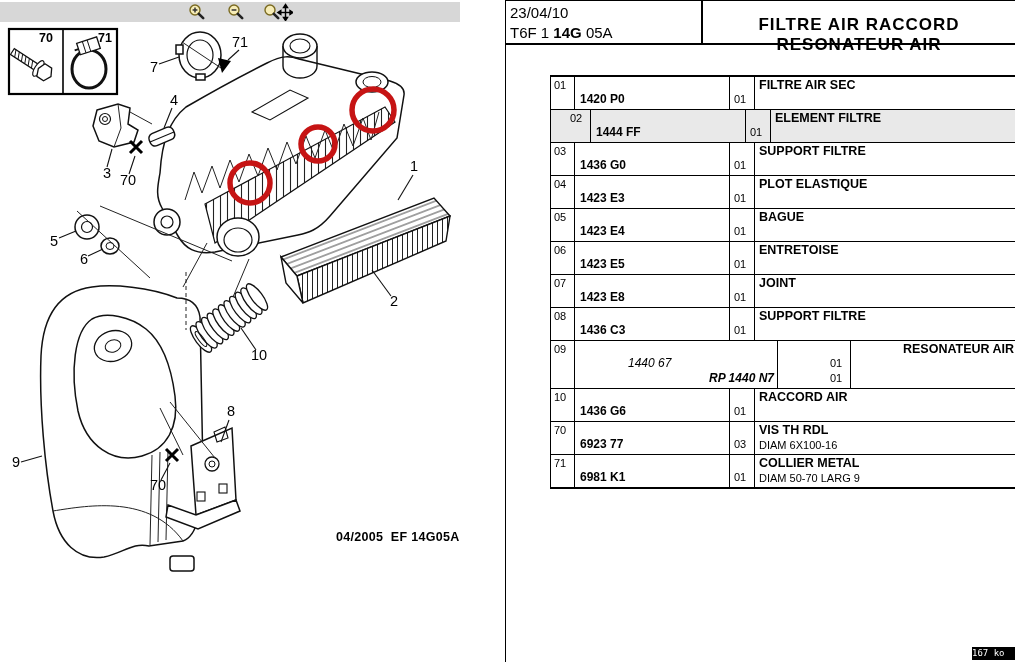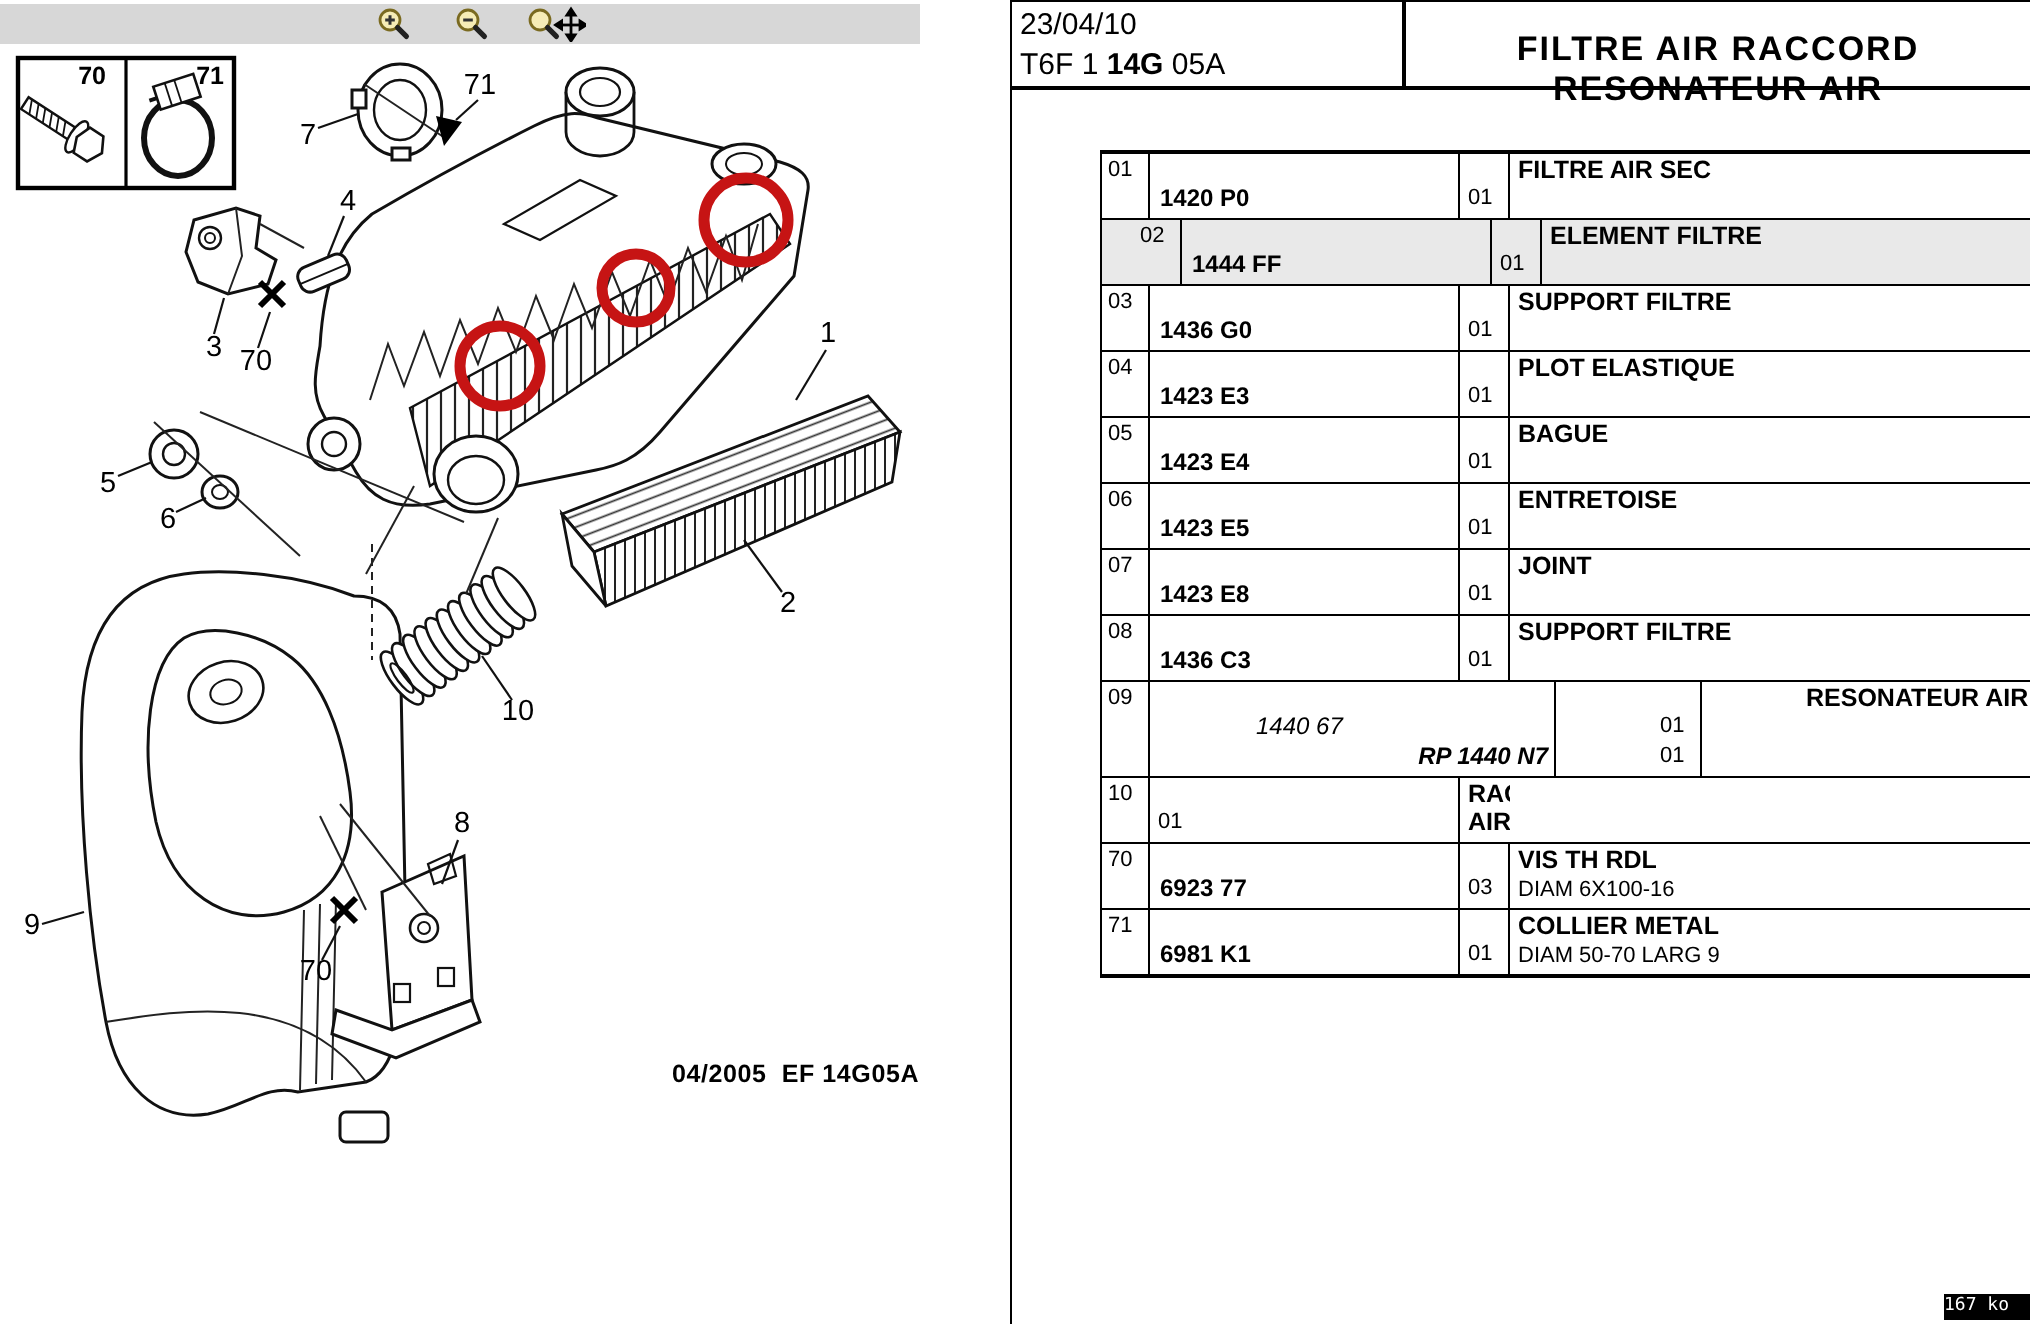--- a/index.html
+++ b/index.html
@@ -430,20 +430,24 @@
       <div class="q2">01</div>
     </div>
     <div class="cell clbl">
       <div class="l1">RESONATEUR AIR</div>
       <div class="l2"></div>
     </div>
   </div>
 
   <div class="trow">
     <div class="cell cidx">10</div>
+    <div class="cell cpart">
+      <div class="p1">1436 G6</div>
+      <div class="p2"></div>
+    </div>
     <div class="cell cqty">
       <div class="q1">01</div>
       <div class="q2"></div>
     </div>
     <div class="cell clbl">
       <div class="l1">RACCORD AIR</div>
       <div class="l2"></div>
     </div>
   </div>
 

